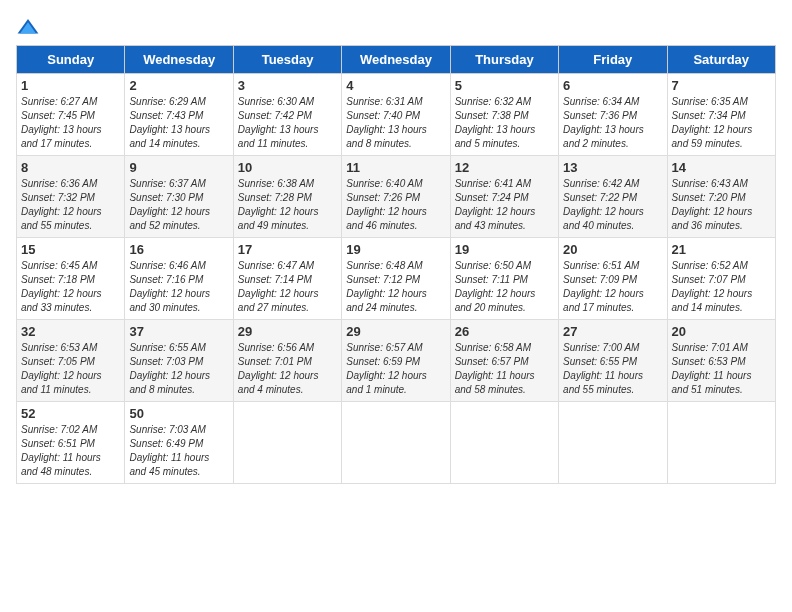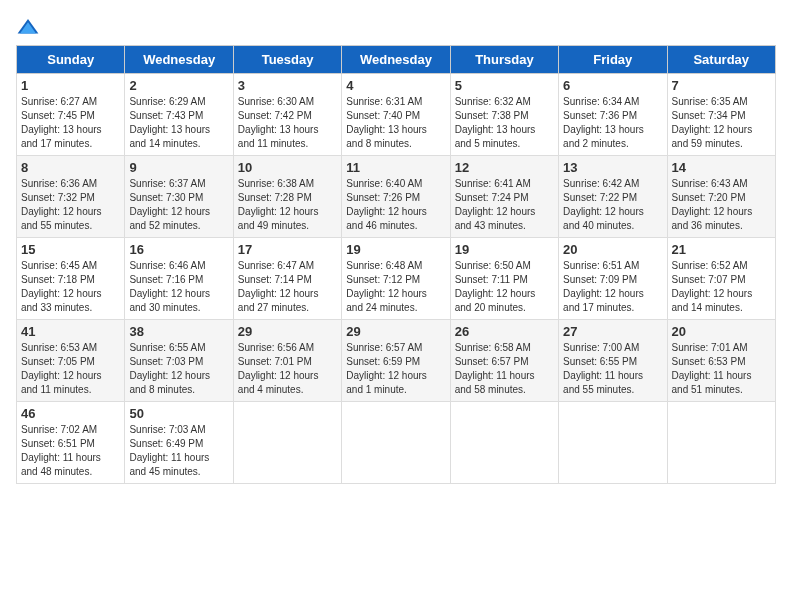--- a/index.html
+++ b/index.html
@@ -76,20 +76,21 @@
     }
     .day-number {
       font-size: 13px;
       font-weight: bold;
       display: block;
       margin-bottom: 2px;
     }
     .cell-text {
       font-size: 10px;
       line-height: 1.4;
+      font-style: italic;
     }
     .empty-cell {
       background: #fff !important;
     }
   </style>
 </head>
 <body>
 
 <div class="header-area">
   <div class="logo">
@@ -142,30 +143,30 @@
       <tr>
         <td><span class="day-number">15</span><span class="cell-text">Sunrise: 6:45 AM<br>Sunset: 7:18 PM<br>Daylight: 12 hours<br>and 33 minutes.</span></td>
         <td><span class="day-number">16</span><span class="cell-text">Sunrise: 6:46 AM<br>Sunset: 7:16 PM<br>Daylight: 12 hours<br>and 30 minutes.</span></td>
         <td><span class="day-number">17</span><span class="cell-text">Sunrise: 6:47 AM<br>Sunset: 7:14 PM<br>Daylight: 12 hours<br>and 27 minutes.</span></td>
         <td><span class="day-number">19</span><span class="cell-text">Sunrise: 6:48 AM<br>Sunset: 7:12 PM<br>Daylight: 12 hours<br>and 24 minutes.</span></td>
         <td><span class="day-number">19</span><span class="cell-text">Sunrise: 6:50 AM<br>Sunset: 7:11 PM<br>Daylight: 12 hours<br>and 20 minutes.</span></td>
         <td><span class="day-number">20</span><span class="cell-text">Sunrise: 6:51 AM<br>Sunset: 7:09 PM<br>Daylight: 12 hours<br>and 17 minutes.</span></td>
         <td><span class="day-number">21</span><span class="cell-text">Sunrise: 6:52 AM<br>Sunset: 7:07 PM<br>Daylight: 12 hours<br>and 14 minutes.</span></td>
       </tr>
       <tr>
-        <td><span class="day-number">41</span><span class="cell-text">Sunrise: 6:53 AM<br>Sunset: 7:05 PM<br>Daylight: 12 hours<br>and 11 minutes.</span></td>
-        <td><span class="day-number">38</span><span class="cell-text">Sunrise: 6:55 AM<br>Sunset: 7:03 PM<br>Daylight: 12 hours<br>and 8 minutes.</span></td>
+        <td><span class="day-number">32</span><span class="cell-text">Sunrise: 6:53 AM<br>Sunset: 7:05 PM<br>Daylight: 12 hours<br>and 11 minutes.</span></td>
+        <td><span class="day-number">37</span><span class="cell-text">Sunrise: 6:55 AM<br>Sunset: 7:03 PM<br>Daylight: 12 hours<br>and 8 minutes.</span></td>
         <td><span class="day-number">29</span><span class="cell-text">Sunrise: 6:56 AM<br>Sunset: 7:01 PM<br>Daylight: 12 hours<br>and 4 minutes.</span></td>
         <td><span class="day-number">29</span><span class="cell-text">Sunrise: 6:57 AM<br>Sunset: 6:59 PM<br>Daylight: 12 hours<br>and 1 minute.</span></td>
         <td><span class="day-number">26</span><span class="cell-text">Sunrise: 6:58 AM<br>Sunset: 6:57 PM<br>Daylight: 11 hours<br>and 58 minutes.</span></td>
         <td><span class="day-number">27</span><span class="cell-text">Sunrise: 7:00 AM<br>Sunset: 6:55 PM<br>Daylight: 11 hours<br>and 55 minutes.</span></td>
         <td><span class="day-number">20</span><span class="cell-text">Sunrise: 7:01 AM<br>Sunset: 6:53 PM<br>Daylight: 11 hours<br>and 51 minutes.</span></td>
       </tr>
       <tr>
-        <td><span class="day-number">46</span><span class="cell-text">Sunrise: 7:02 AM<br>Sunset: 6:51 PM<br>Daylight: 11 hours<br>and 48 minutes.</span></td>
+        <td><span class="day-number">52</span><span class="cell-text">Sunrise: 7:02 AM<br>Sunset: 6:51 PM<br>Daylight: 11 hours<br>and 48 minutes.</span></td>
         <td><span class="day-number">50</span><span class="cell-text">Sunrise: 7:03 AM<br>Sunset: 6:49 PM<br>Daylight: 11 hours<br>and 45 minutes.</span></td>
         <td class="empty-cell"></td>
         <td class="empty-cell"></td>
         <td class="empty-cell"></td>
         <td class="empty-cell"></td>
         <td class="empty-cell"></td>
       </tr>
     </tbody>
 </table>
 

